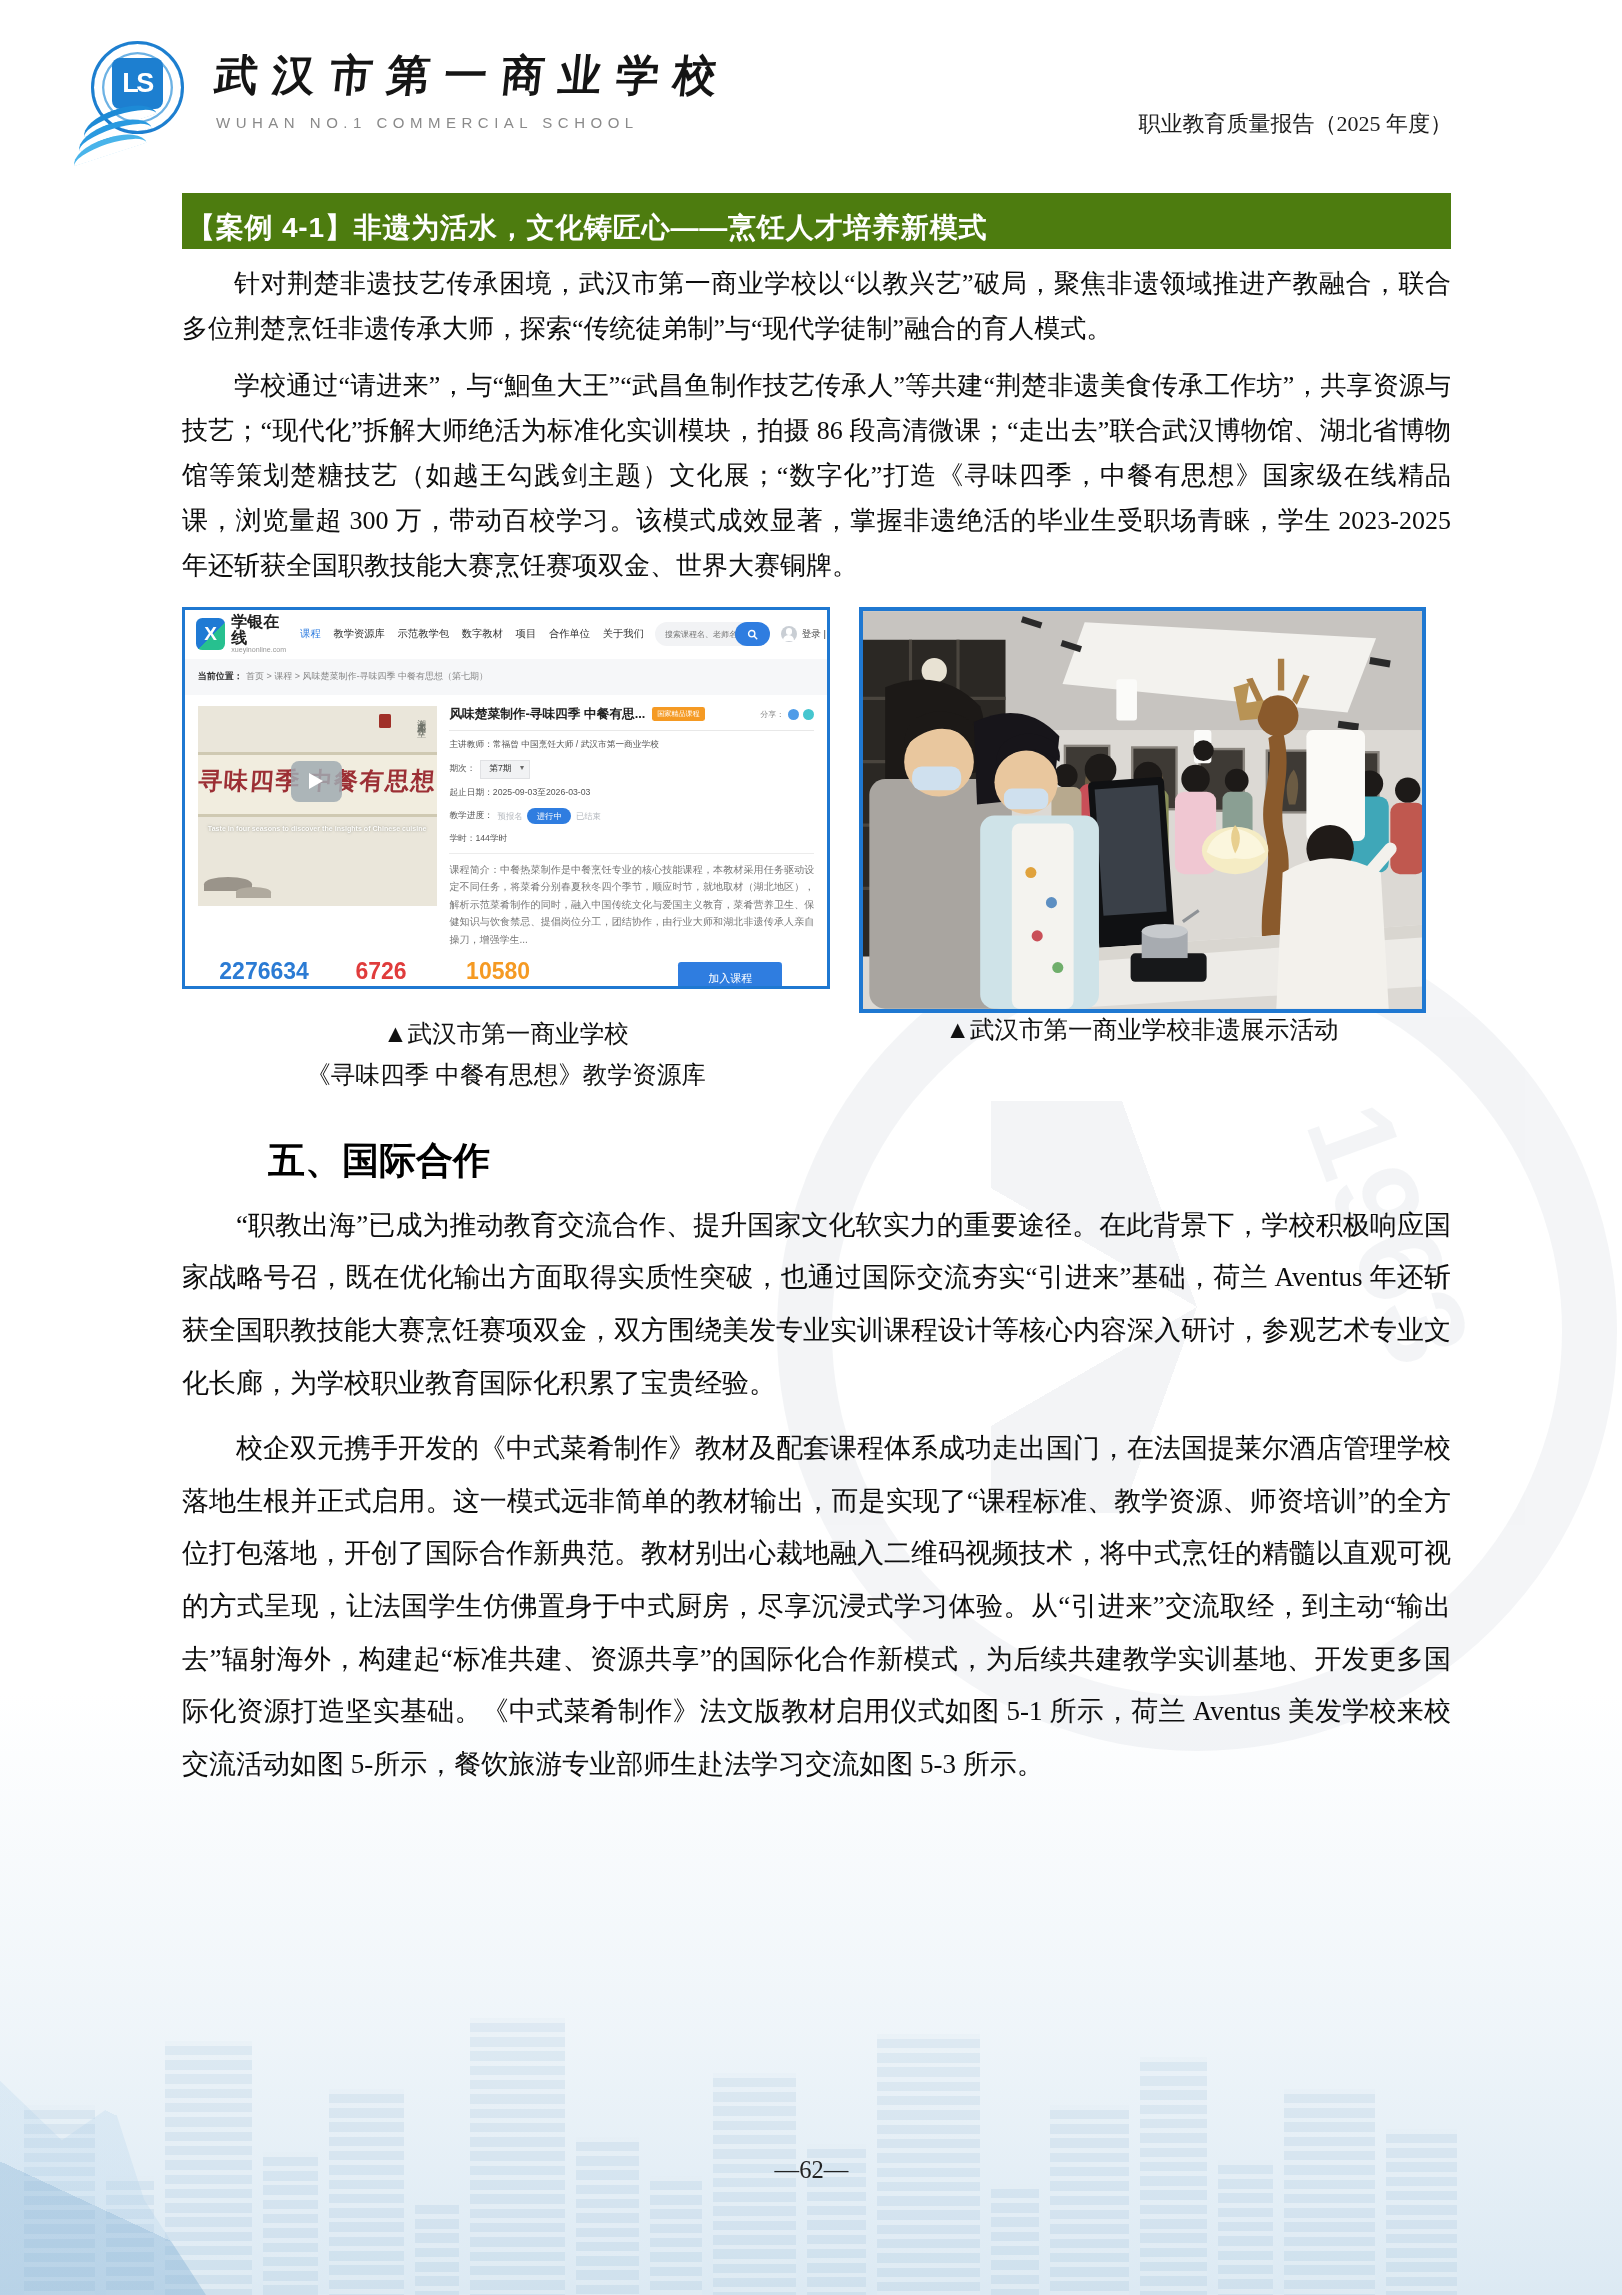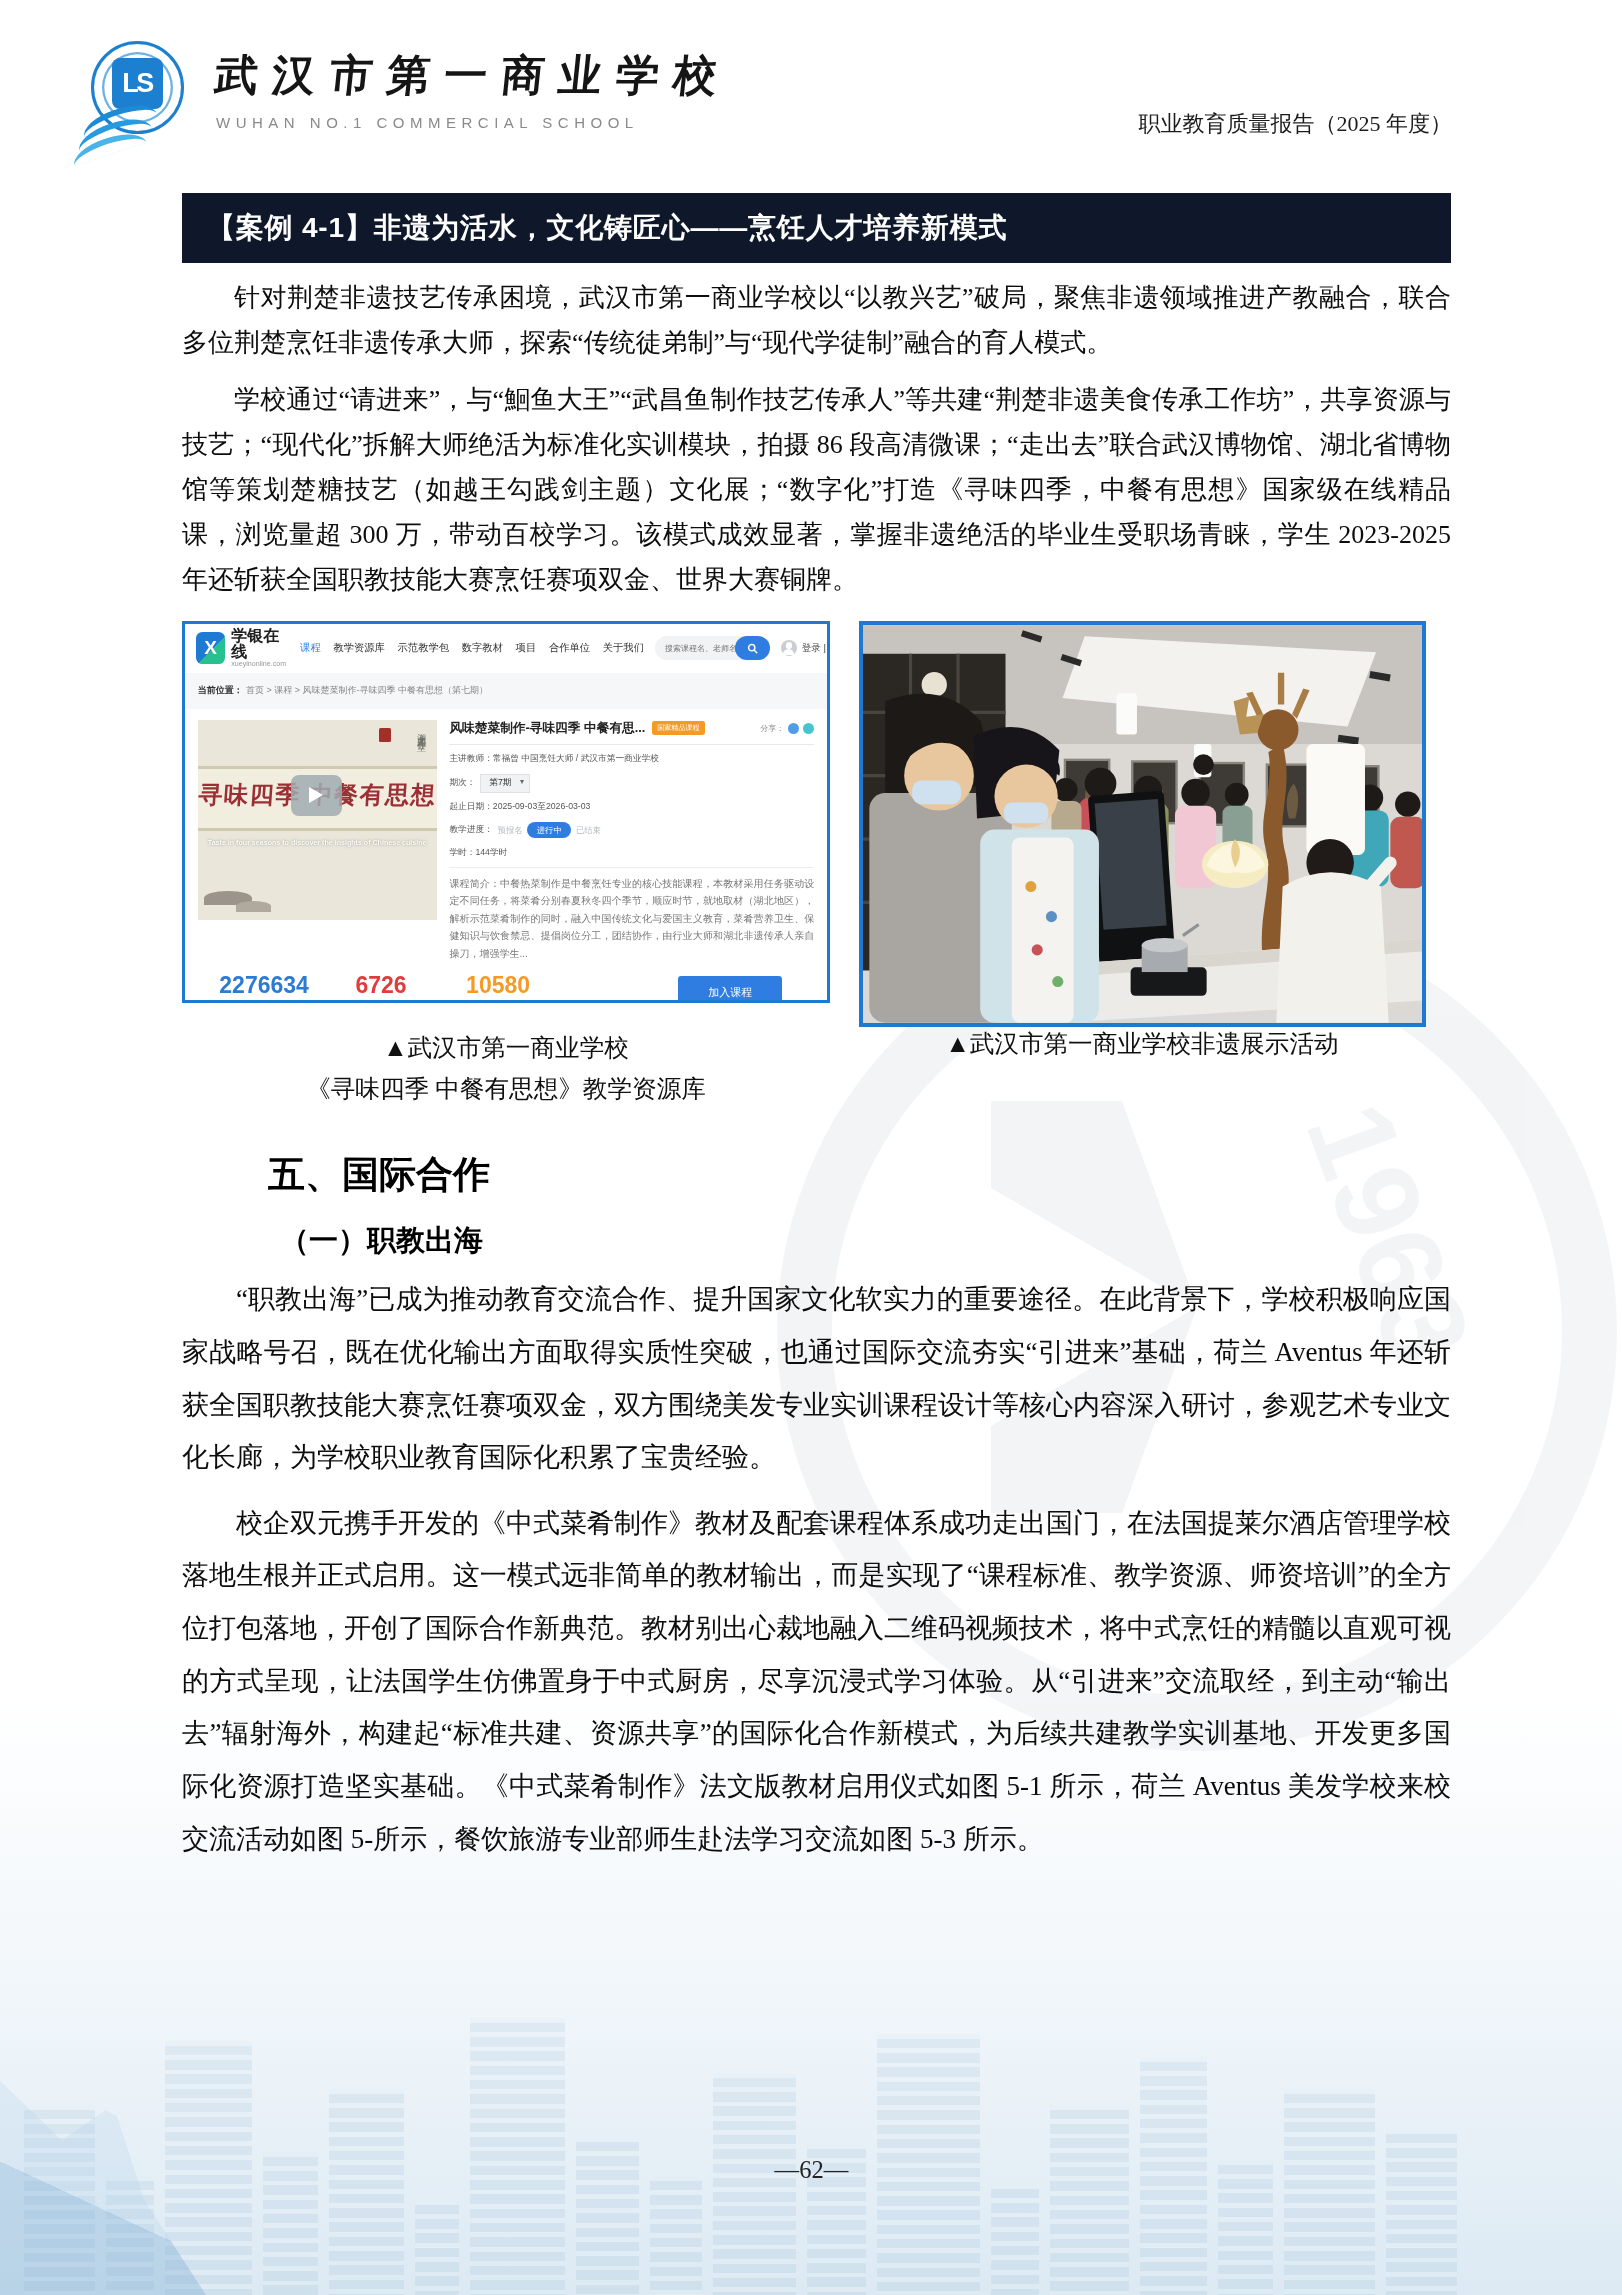--- a/index.html
+++ b/index.html
@@ -32,22 +32,22 @@
           border-top:6.3px solid #1d8ad6;transform:rotate(-18deg);}
   .swoosh.s2{top:82px;left:-16px;border-top-color:#2a9ae0;}
   .swoosh.s3{top:97px;left:-20.6px;border-top-color:#49b4ea;}
   .schoolname{position:absolute;left:124px;top:6.3px;font-weight:bold;font-size:43px;letter-spacing:14.3px;
               color:#151515;transform:skewX(-6deg);}
   .schoolen{position:absolute;left:125px;top:73px;font-family:"Liberation Sans",sans-serif;font-size:15px;
             letter-spacing:5.5px;color:#8a8a8a;}
   .reporttitle{position:absolute;right:0;top:68px;font-size:22px;color:#1c1c1c;}
   
   .col{position:absolute;left:182px;width:1269px;top:193px;}
-  .banner{background:#0f172a;color:#ffffff;font-family:"Liberation Sans",sans-serif;font-weight:bold;
-          font-size:28px;height:70px;line-height:70px;padding-left:25px;letter-spacing:0.8px;}
+  .banner{background:#4d7c0f;color:#ffffff;font-family:"Liberation Sans",sans-serif;font-weight:bold;
+          font-size:28px;height:56px;line-height:70px;padding-left:5px;letter-spacing:0.8px;}
   .para{font-size:26px;line-height:1.73;text-align:justify;text-indent:2em;margin:12.7px 0 0 0;color:#0d0d0d;}
   .para.lower{line-height:1.95;font-size:27px;}
   
   .figs{display:flex;gap:28.5px;margin-top:17.4px;align-items:flex-start;}
   .shotbox{width:648px;height:382px;border:3.2px solid #1f78d1;background:#fff;box-sizing:border-box;
            font-family:"Liberation Sans",sans-serif;overflow:hidden;}
   .photobox{width:567px;height:406px;border:4px solid #1f78d1;background:#d8d5d0;box-sizing:border-box;overflow:hidden;}
   .caps{display:flex;}
   .capL{width:648px;text-align:center;font-size:24.6px;line-height:1.7;}
   .capR{width:567px;margin-left:28.5px;text-align:center;font-size:24.6px;}
@@ -373,20 +373,19 @@
 
     <div class="caps">
       <div class="capL">
         <div>▲武汉市第一商业学校</div>
         <div>《寻味四季 中餐有思想》教学资源库</div>
       </div>
       <div class="capR">▲武汉市第一商业学校非遗展示活动</div>
     </div>
 
     <div class="h1">五、国际合作</div>
-    <div class="h2">（一）职教出海</div>
     <p class="para lower">“职教出海”已成为推动教育交流合作、提升国家文化软实力的重要途径。在此背景下，学校积极响应国家战略号召，既在优化输出方面取得实质性突破，也通过国际交流夯实“引进来”基础，荷兰 Aventus 年还斩获全国职教技能大赛烹饪赛项双金，双方围绕美发专业实训课程设计等核心内容深入研讨，参观艺术专业文化长廊，为学校职业教育国际化积累了宝贵经验。</p>
     <p class="para lower">校企双元携手开发的《中式菜肴制作》教材及配套课程体系成功走出国门，在法国提莱尔酒店管理学校落地生根并正式启用。这一模式远非简单的教材输出，而是实现了“课程标准、教学资源、师资培训”的全方位打包落地，开创了国际合作新典范。教材别出心裁地融入二维码视频技术，将中式烹饪的精髓以直观可视的方式呈现，让法国学生仿佛置身于中式厨房，尽享沉浸式学习体验。从“引进来”交流取经，到主动“输出去”辐射海外，构建起“标准共建、资源共享”的国际化合作新模式，为后续共建教学实训基地、开发更多国际化资源打造坚实基础。《中式菜肴制作》法文版教材启用仪式如图 5-1 所示，荷兰 Aventus 美发学校来校交流活动如图 5-所示，餐饮旅游专业部师生赴法学习交流如图 5-3 所示。</p>
   </div>
 
   <div class="pagenum">—62—</div>
 </div>
 
 
 </body></html>

